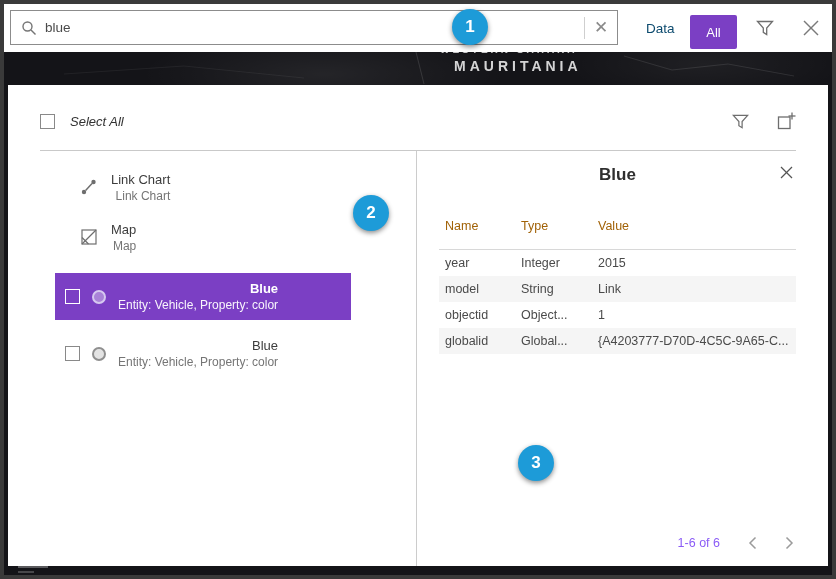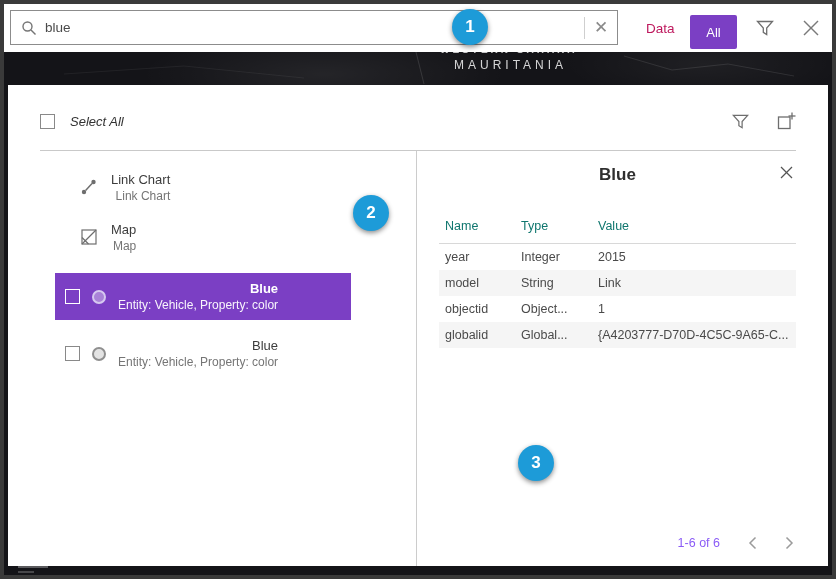--- a/index.html
+++ b/index.html
@@ -13,21 +13,21 @@
   .map-bg{
     position:absolute;left:4px;top:4px;right:4px;bottom:4px;
     background:
       radial-gradient(ellipse 260px 60px at 320px 70px, rgba(255,255,255,0.07), transparent 70%),
       radial-gradient(ellipse 200px 50px at 700px 60px, rgba(255,255,255,0.05), transparent 70%),
       #141418;
     z-index:1;
   }
   .map-label{
     position:absolute;left:450px;top:54px;
-    color:rgba(255,255,255,0.82);font-size:12px;font-weight:400;
+    color:rgba(255,255,255,0.82);font-size:14px;font-weight:700;
     letter-spacing:4px;white-space:nowrap;
   }
   .map-label-clipped{
     position:absolute;left:436px;top:40px;
     color:rgba(255,255,255,0.75);font-size:10px;font-weight:600;
     letter-spacing:3px;white-space:nowrap;
   }
   .map-lines{position:absolute;left:0;top:0;width:828px;height:571px;}
   .scale-marks{position:absolute;left:14px;bottom:2px;}
   .scale-marks .bar1{width:30px;height:2px;background:rgba(255,255,255,0.30);margin-bottom:3px;}
@@ -47,21 +47,21 @@
     flex:1;border:none;outline:none;font:13.5px "Liberation Sans","DejaVu Sans",sans-serif;
     color:#4a4a4a;background:transparent;padding:0;
   }
   .search-sep{width:1px;height:22px;background:#cfcfcf;flex:0 0 auto;}
   .clear-btn{
     flex:0 0 32px;height:100%;display:flex;align-items:center;justify-content:center;
     color:#8a8a8a;font-size:17px;cursor:pointer;user-select:none;
   }
   .scope-data{
     position:absolute;left:642px;top:0;height:48px;display:flex;align-items:center;
-    font-size:13.5px;color:#be185d;cursor:pointer;
+    font-size:13.5px;color:#0c4a6e;cursor:pointer;
   }
   .scope-all{
     position:absolute;left:686px;top:11px;width:47px;height:34px;
     background:var(--accent);border:none;border-radius:2px;
     color:#fff;font:13px "Liberation Sans","DejaVu Sans",sans-serif;cursor:pointer;
   }
   .tb-filter{position:absolute;left:751px;top:14px;cursor:pointer;display:flex;}
   .tb-close{position:absolute;left:796px;top:13px;cursor:pointer;display:flex;}
   
   .panel{
@@ -103,22 +103,22 @@
     border:2px solid #8f8f8f;background:#e3e3e3;
   }
   .selected .entity-circle{border-color:#d6c8f0;background:rgba(255,255,255,0.35);}
   
   .detail-title{
     margin-top:14px;text-align:center;font-size:17px;font-weight:600;color:#2f2f2f;height:24px;
   }
   .detail-close{position:absolute;right:34px;top:14px;cursor:pointer;display:flex;}
   .detail-table{width:100%;border-collapse:collapse;margin-top:24px;table-layout:fixed;}
   .detail-table th{
-    text-align:left;font-weight:400;font-size:12.5px;color:#0f766e;
-    padding:6px 0 10px 6px;border-bottom:1px solid #d8d8d8;
+    text-align:left;font-weight:400;font-size:12.5px;color:#a16207;
+    padding:6px 0 16px 6px;border-bottom:1px solid #d8d8d8;
   }
   .detail-table th.c1{width:76px;}
   .detail-table th.c2{width:77px;}
   .detail-table td{
     font-size:12.5px;color:#4a4a4a;padding:6px 0 6px 6px;
     white-space:nowrap;overflow:hidden;text-overflow:clip;
   }
   .detail-table tbody tr:nth-child(even){background:#f5f5f5;}
   .pagination{
     position:absolute;right:34px;bottom:16px;display:flex;align-items:center;gap:28px;

